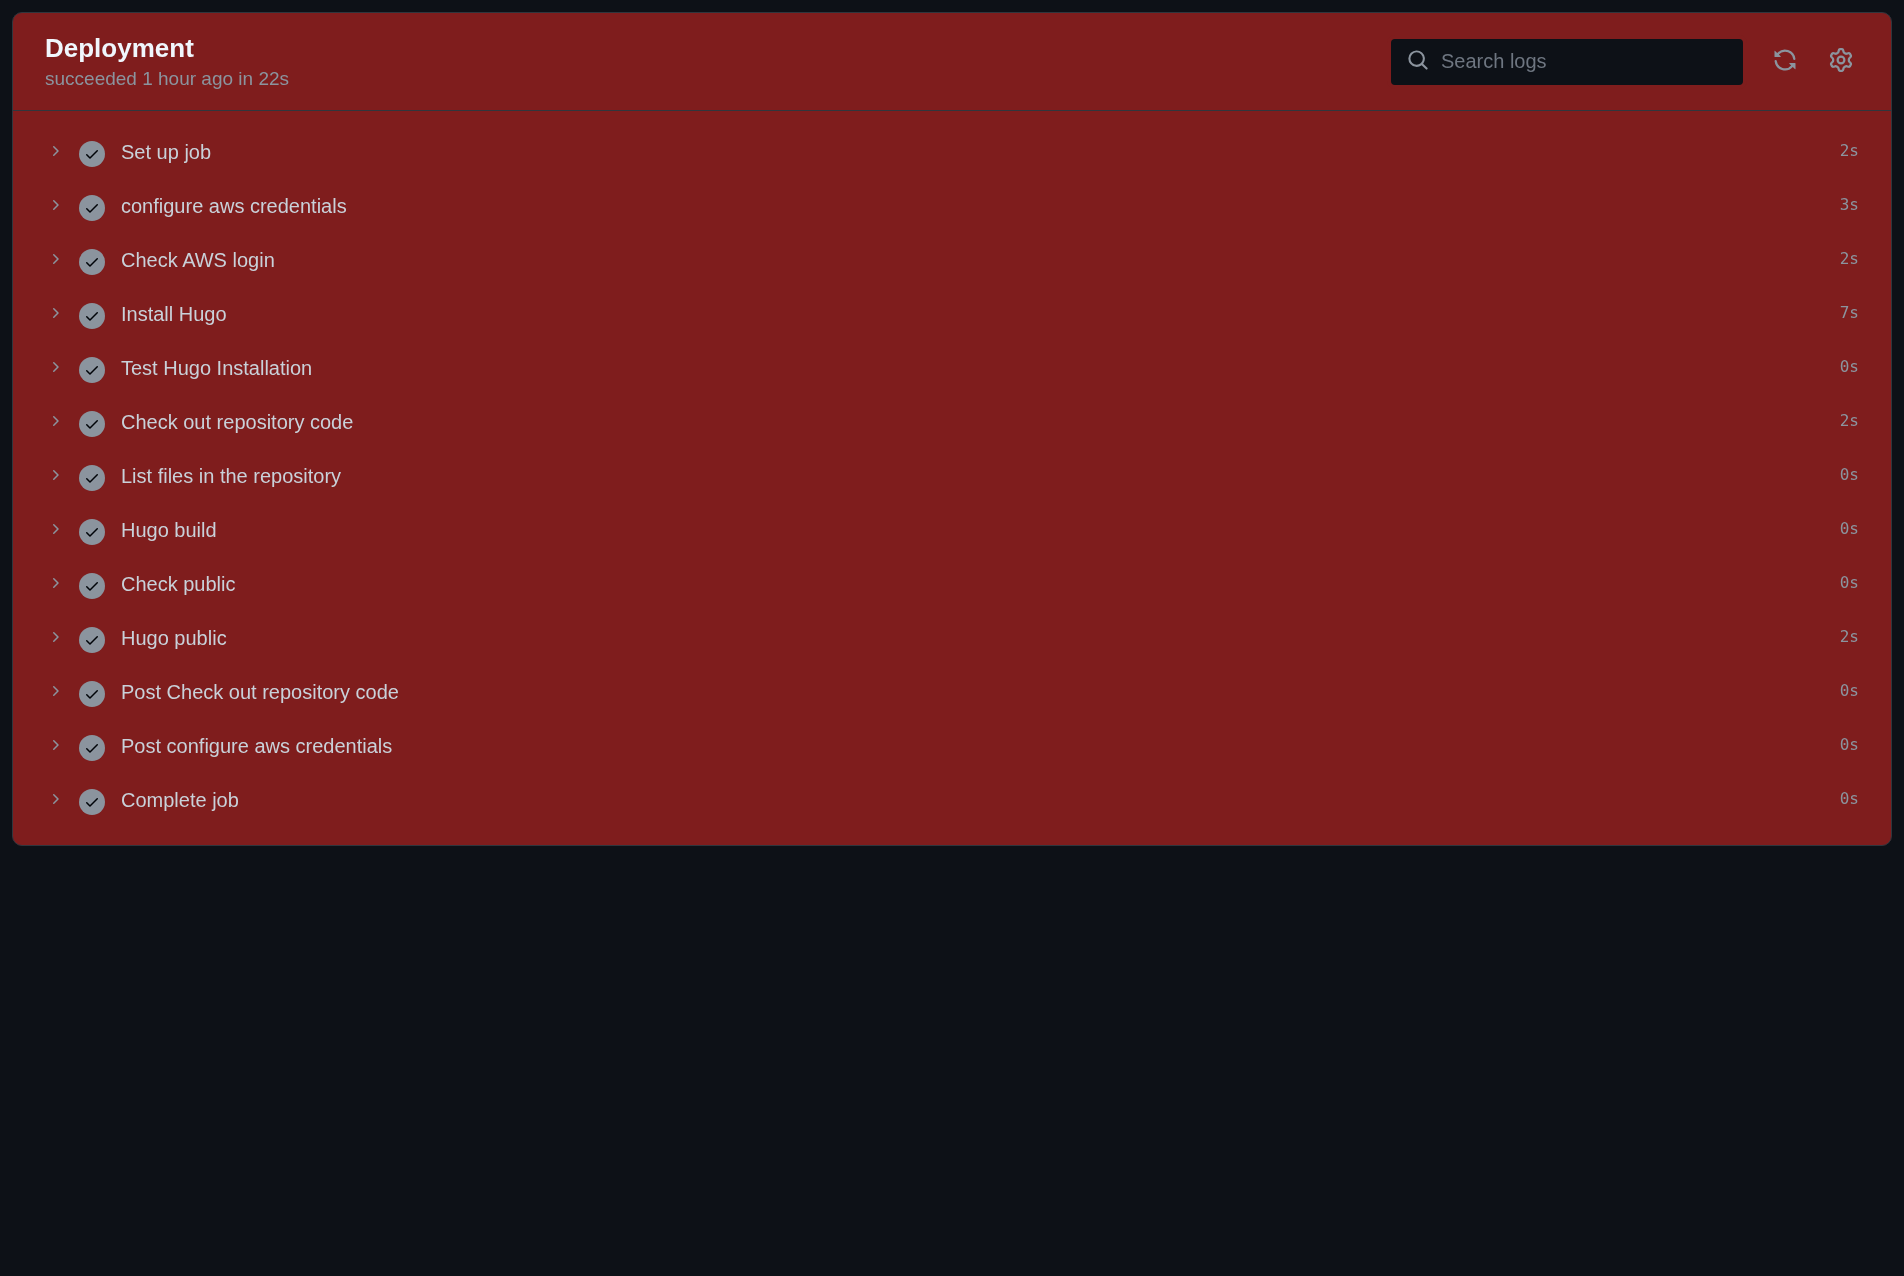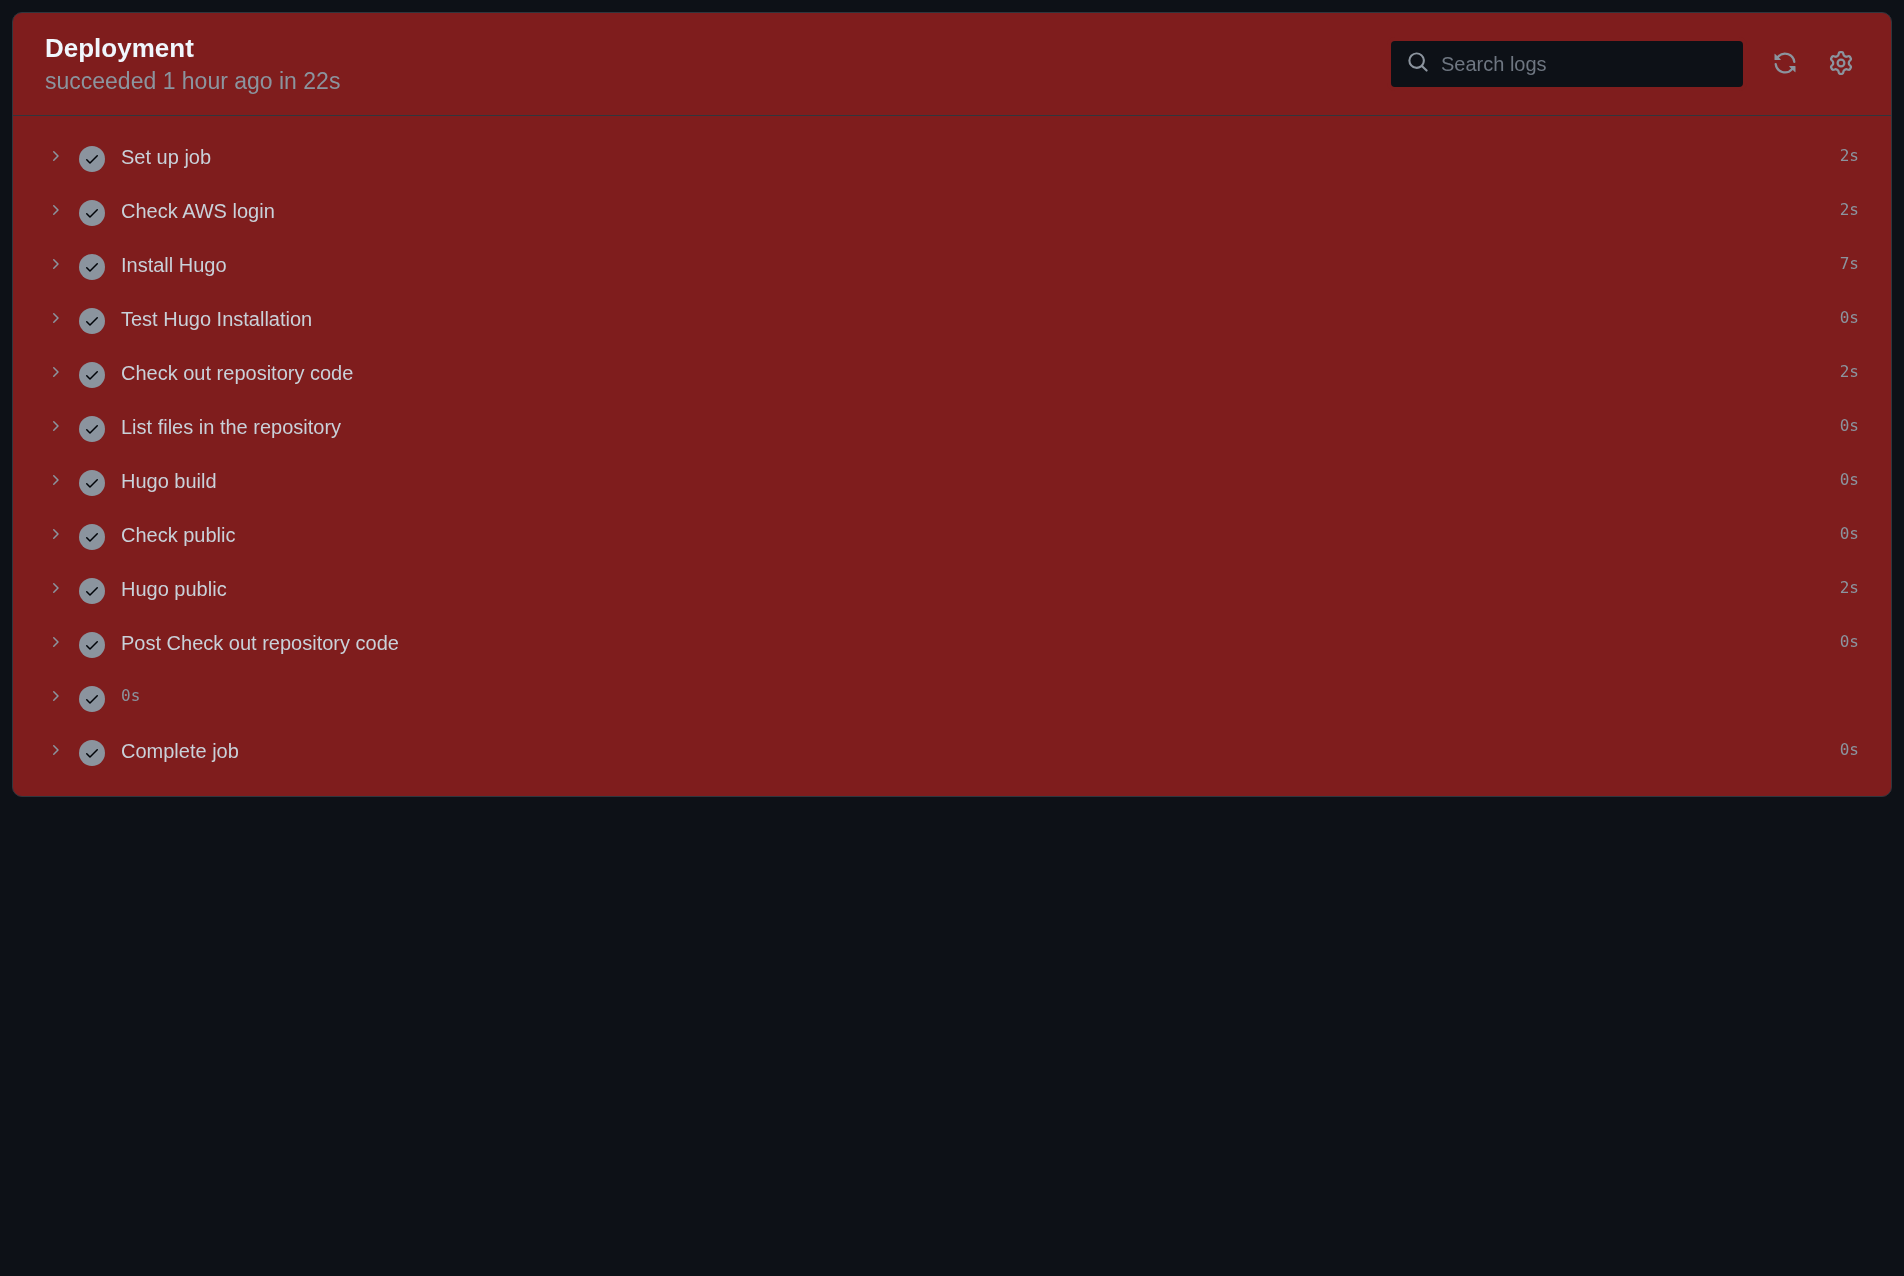--- a/index.html
+++ b/index.html
@@ -30,21 +30,21 @@
       display: flex;
       flex-direction: column;
       gap: 4px;
     }
     .title {
       font-size: 26px;
       font-weight: 600;
       color: #f0f6fc;
     }
     .subtitle {
-      font-size: 23px;
+      font-size: 19px;
       color: #8b949e;
     }
     .header-right {
       display: flex;
       align-items: center;
       gap: 20px;
     }
     .search-box {
       display: flex;
       align-items: center;
@@ -181,20 +181,34 @@
         <span class="chevron">
           <svg width="16" height="16" viewBox="0 0 16 16">
             <path d="M6.22 3.22a.75.75 0 0 1 1.06 0l4.25 4.25a.75.75 0 0 1 0 1.06l-4.25 4.25a.751.751 0 0 1-1.042-.018.751.751 0 0 1-.018-1.042L9.94 8 6.22 4.28a.75.75 0 0 1 0-1.06Z"></path>
           </svg>
         </span>
         <span class="status-icon">
           <svg width="16" height="16" viewBox="0 0 16 16">
             <path d="M13.78 4.22a.75.75 0 0 1 0 1.06l-7.25 7.25a.75.75 0 0 1-1.06 0L2.22 9.28a.751.751 0 0 1 .018-1.042.751.751 0 0 1 1.042-.018L6 10.94l6.72-6.72a.75.75 0 0 1 1.06 0Z"></path>
           </svg>
         </span>
+        <span class="step-label">configure aws credentials</span>
+        <span class="step-duration">3s</span>
+      </div>
+      <div class="step-row">
+        <span class="chevron">
+          <svg width="16" height="16" viewBox="0 0 16 16">
+            <path d="M6.22 3.22a.75.75 0 0 1 1.06 0l4.25 4.25a.75.75 0 0 1 0 1.06l-4.25 4.25a.751.751 0 0 1-1.042-.018.751.751 0 0 1-.018-1.042L9.94 8 6.22 4.28a.75.75 0 0 1 0-1.06Z"></path>
+          </svg>
+        </span>
+        <span class="status-icon">
+          <svg width="16" height="16" viewBox="0 0 16 16">
+            <path d="M13.78 4.22a.75.75 0 0 1 0 1.06l-7.25 7.25a.75.75 0 0 1-1.06 0L2.22 9.28a.751.751 0 0 1 .018-1.042.751.751 0 0 1 1.042-.018L6 10.94l6.72-6.72a.75.75 0 0 1 1.06 0Z"></path>
+          </svg>
+        </span>
         <span class="step-label">Check AWS login</span>
         <span class="step-duration">2s</span>
       </div>
       <div class="step-row">
         <span class="chevron">
           <svg width="16" height="16" viewBox="0 0 16 16">
             <path d="M6.22 3.22a.75.75 0 0 1 1.06 0l4.25 4.25a.75.75 0 0 1 0 1.06l-4.25 4.25a.751.751 0 0 1-1.042-.018.751.751 0 0 1-.018-1.042L9.94 8 6.22 4.28a.75.75 0 0 1 0-1.06Z"></path>
           </svg>
         </span>
         <span class="status-icon">
@@ -307,20 +321,21 @@
         <span class="chevron">
           <svg width="16" height="16" viewBox="0 0 16 16">
             <path d="M6.22 3.22a.75.75 0 0 1 1.06 0l4.25 4.25a.75.75 0 0 1 0 1.06l-4.25 4.25a.751.751 0 0 1-1.042-.018.751.751 0 0 1-.018-1.042L9.94 8 6.22 4.28a.75.75 0 0 1 0-1.06Z"></path>
           </svg>
         </span>
         <span class="status-icon">
           <svg width="16" height="16" viewBox="0 0 16 16">
             <path d="M13.78 4.22a.75.75 0 0 1 0 1.06l-7.25 7.25a.75.75 0 0 1-1.06 0L2.22 9.28a.751.751 0 0 1 .018-1.042.751.751 0 0 1 1.042-.018L6 10.94l6.72-6.72a.75.75 0 0 1 1.06 0Z"></path>
           </svg>
         </span>
+        <span class="step-label">Post configure aws credentials</span>
         <span class="step-duration">0s</span>
       </div>
       <div class="step-row">
         <span class="chevron">
           <svg width="16" height="16" viewBox="0 0 16 16">
             <path d="M6.22 3.22a.75.75 0 0 1 1.06 0l4.25 4.25a.75.75 0 0 1 0 1.06l-4.25 4.25a.751.751 0 0 1-1.042-.018.751.751 0 0 1-.018-1.042L9.94 8 6.22 4.28a.75.75 0 0 1 0-1.06Z"></path>
           </svg>
         </span>
         <span class="status-icon">
           <svg width="16" height="16" viewBox="0 0 16 16">

